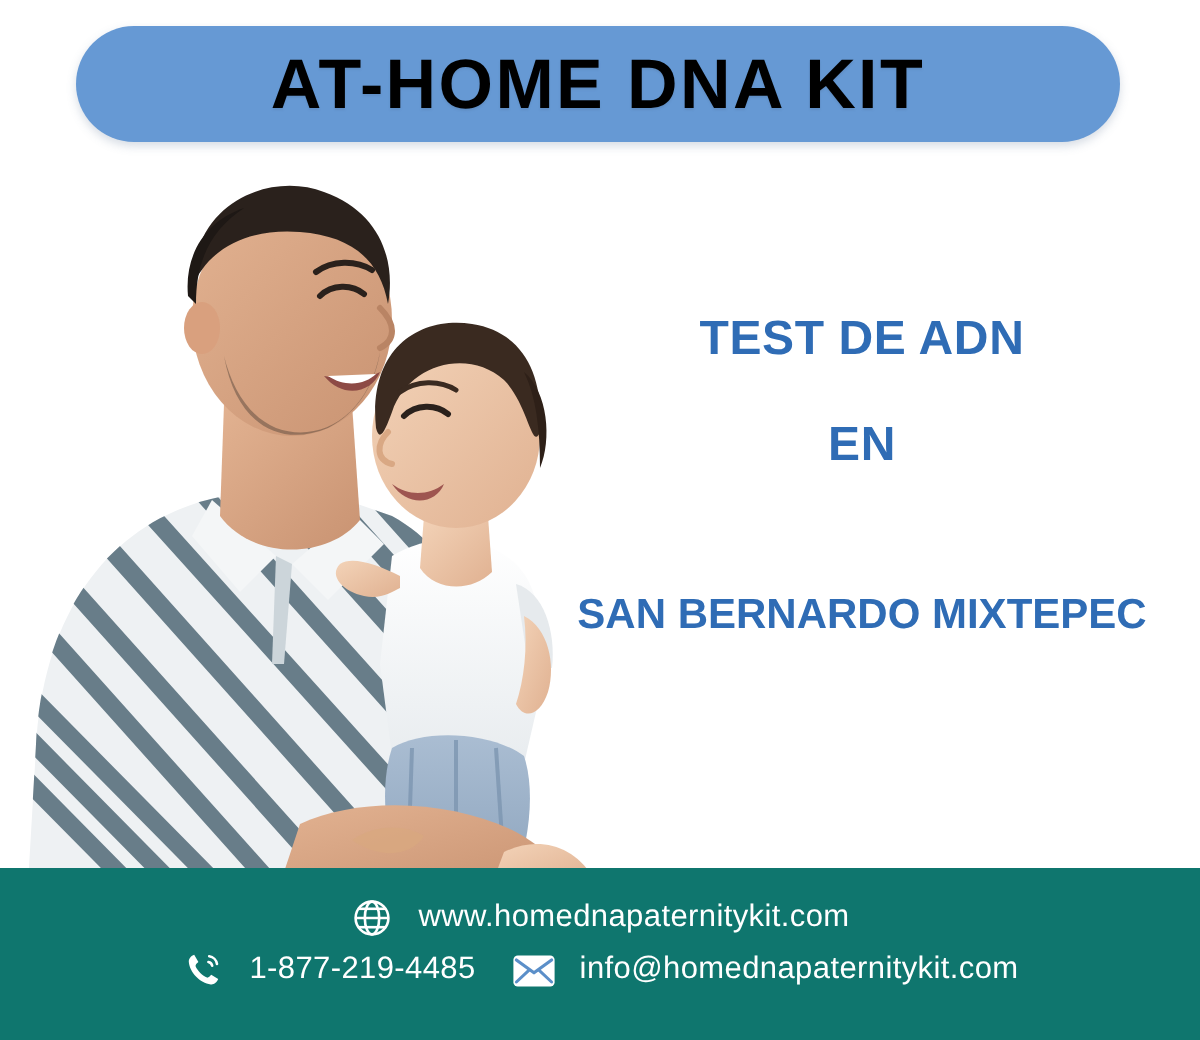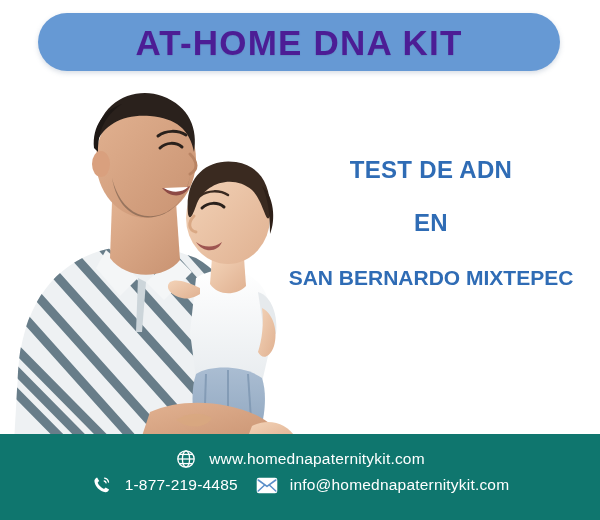--- a/index.html
+++ b/index.html
@@ -26,21 +26,21 @@
     width: 522px;
     height: 58px;
     background: #6699d4;
     border-radius: 29px;
     box-shadow: 0 2px 5px rgba(120,140,165,0.30);
     display: flex;
     align-items: center;
     justify-content: center;
   }
   .header-title {
-    color: #4c1d95;
+    color: #000000;
     font-size: 35px;
     font-weight: bold;
     letter-spacing: 1.2px;
     line-height: 1;
     white-space: nowrap;
     text-shadow: 0 1px 1px rgba(80,110,150,0.25);
   }
 
   
   .photo {
@@ -63,21 +63,21 @@
     color: #2f6cb5;
   }
   .headline .line {
     font-size: 24px;
     font-weight: bold;
     letter-spacing: 0.3px;
     line-height: 1;
     white-space: nowrap;
   }
   .headline .line-1 { margin-bottom: 29px; }
-  .headline .line-2 { margin-bottom: 32px; }
+  .headline .line-2 { margin-bottom: 62px; }
   .headline .line-3 { font-size: 21px; letter-spacing: 0px; }
 
   
   .footer {
     position: absolute;
     left: 0;
     bottom: 0;
     width: 600px;
     height: 86px;
     background: #0f766e;

